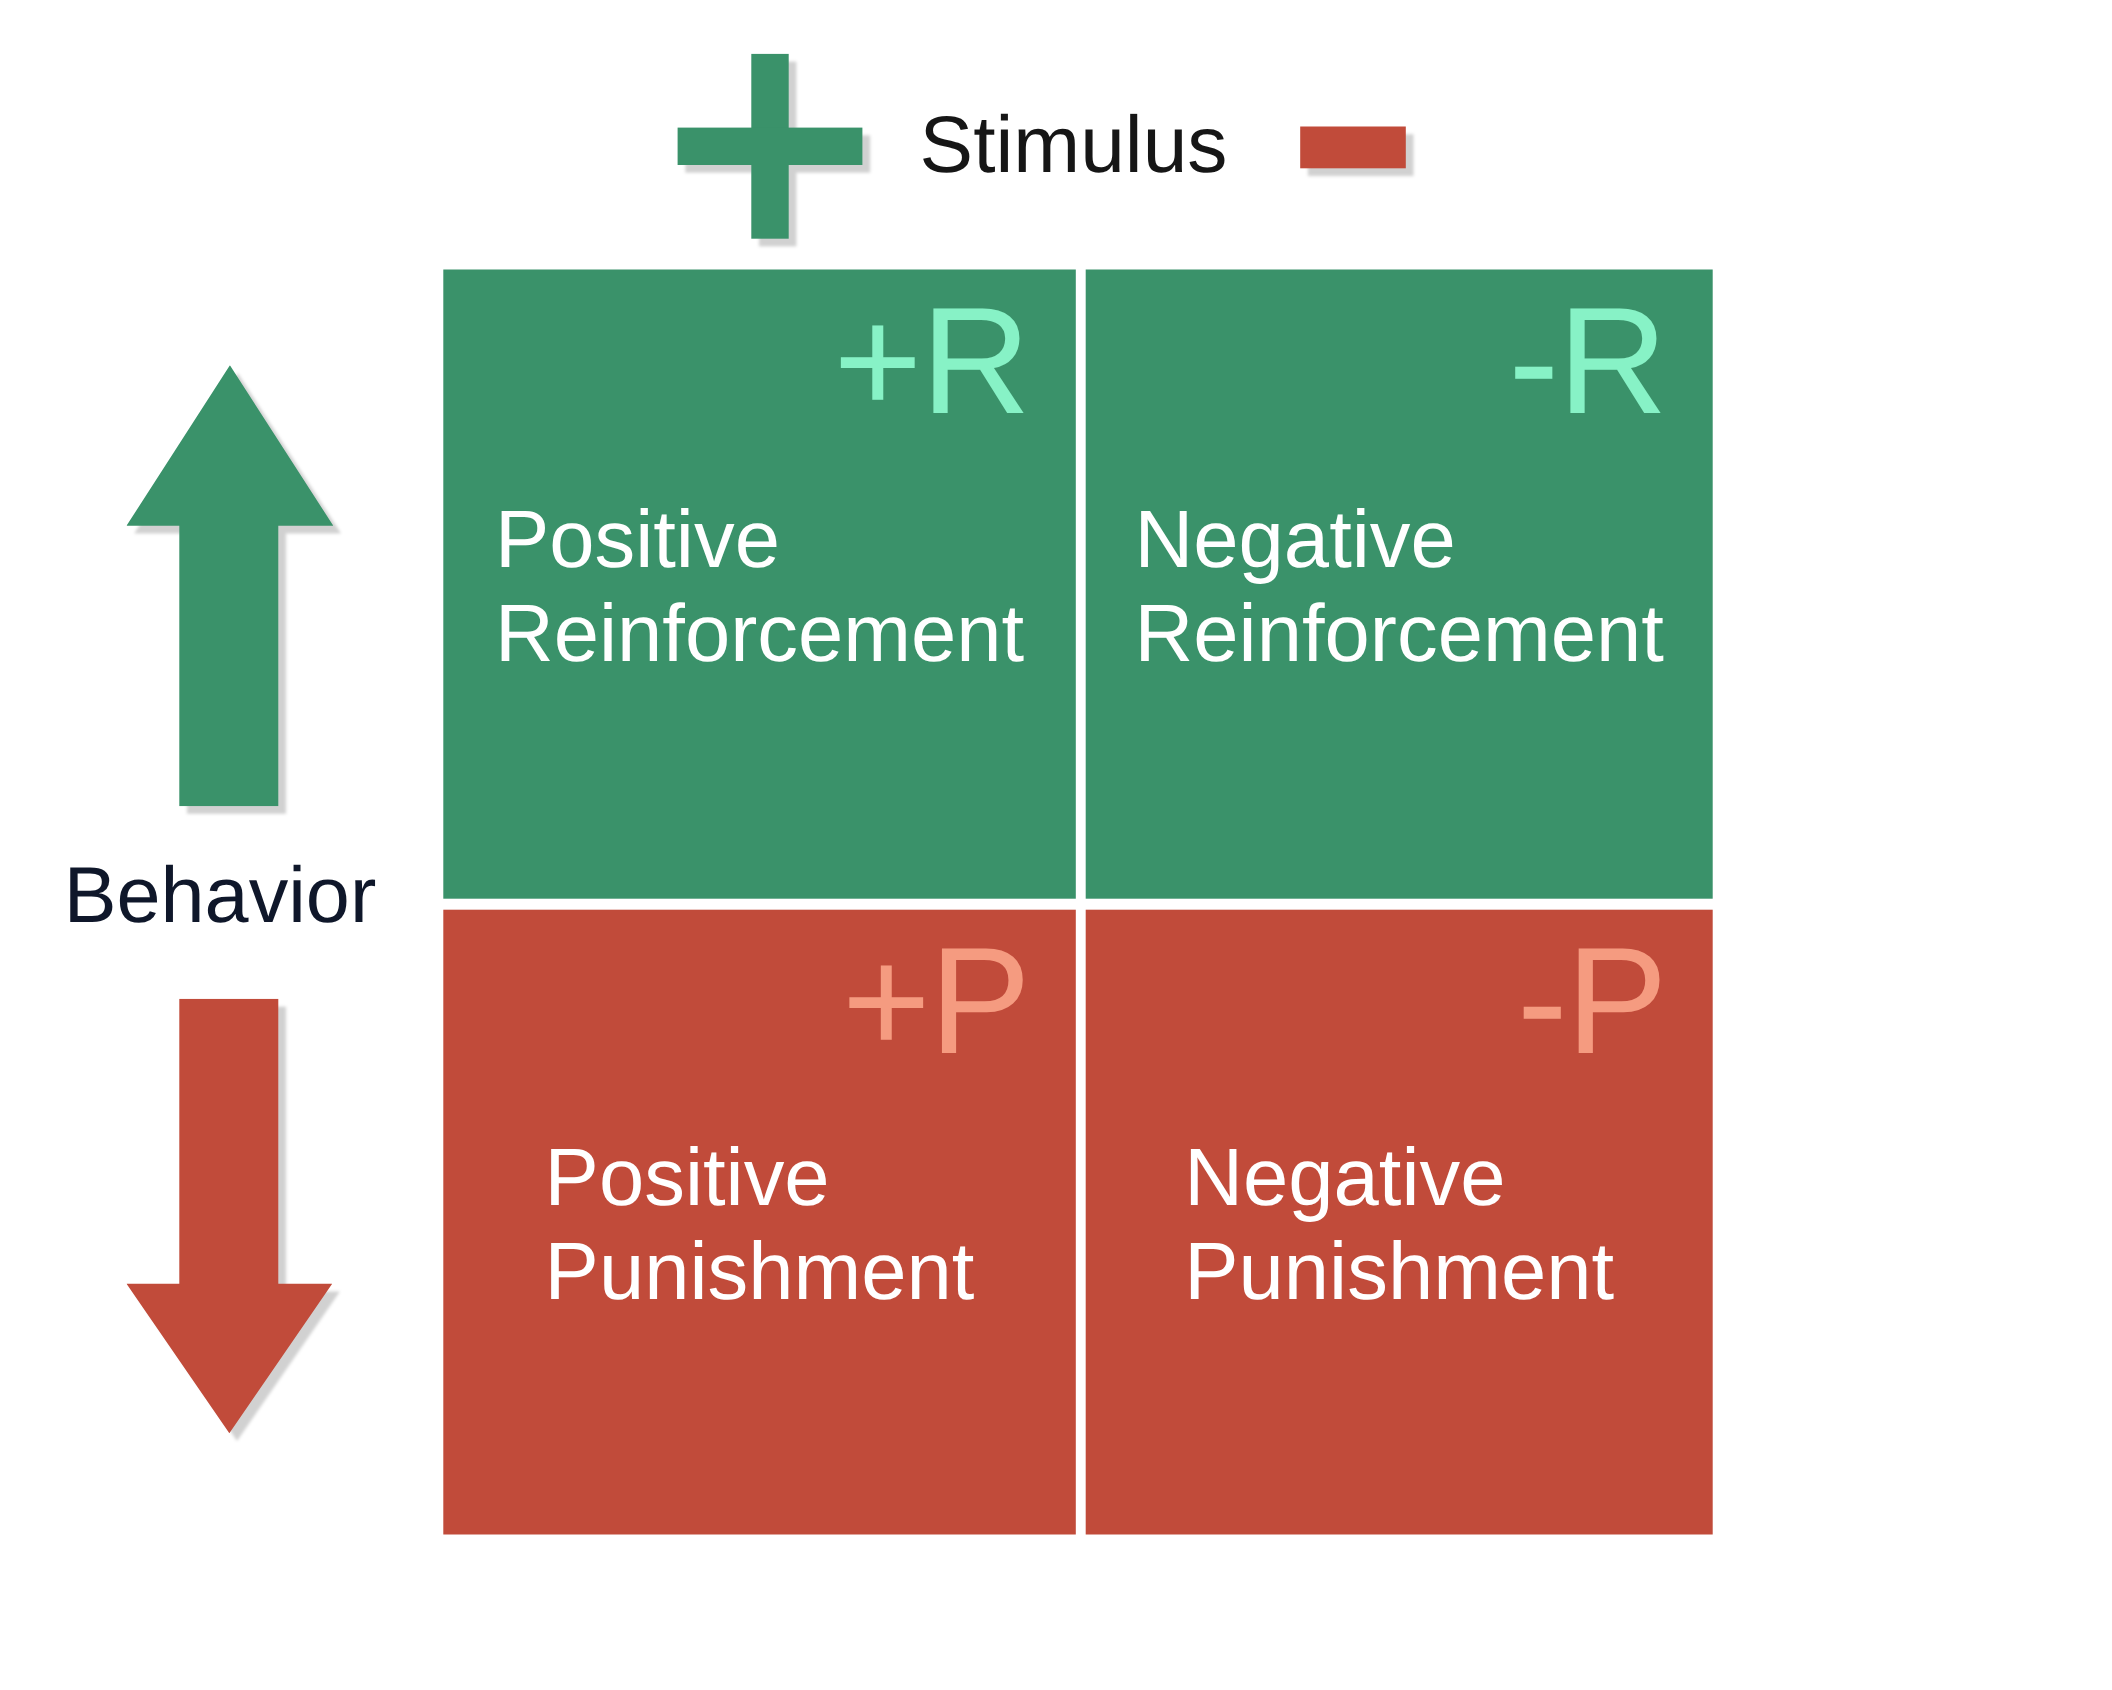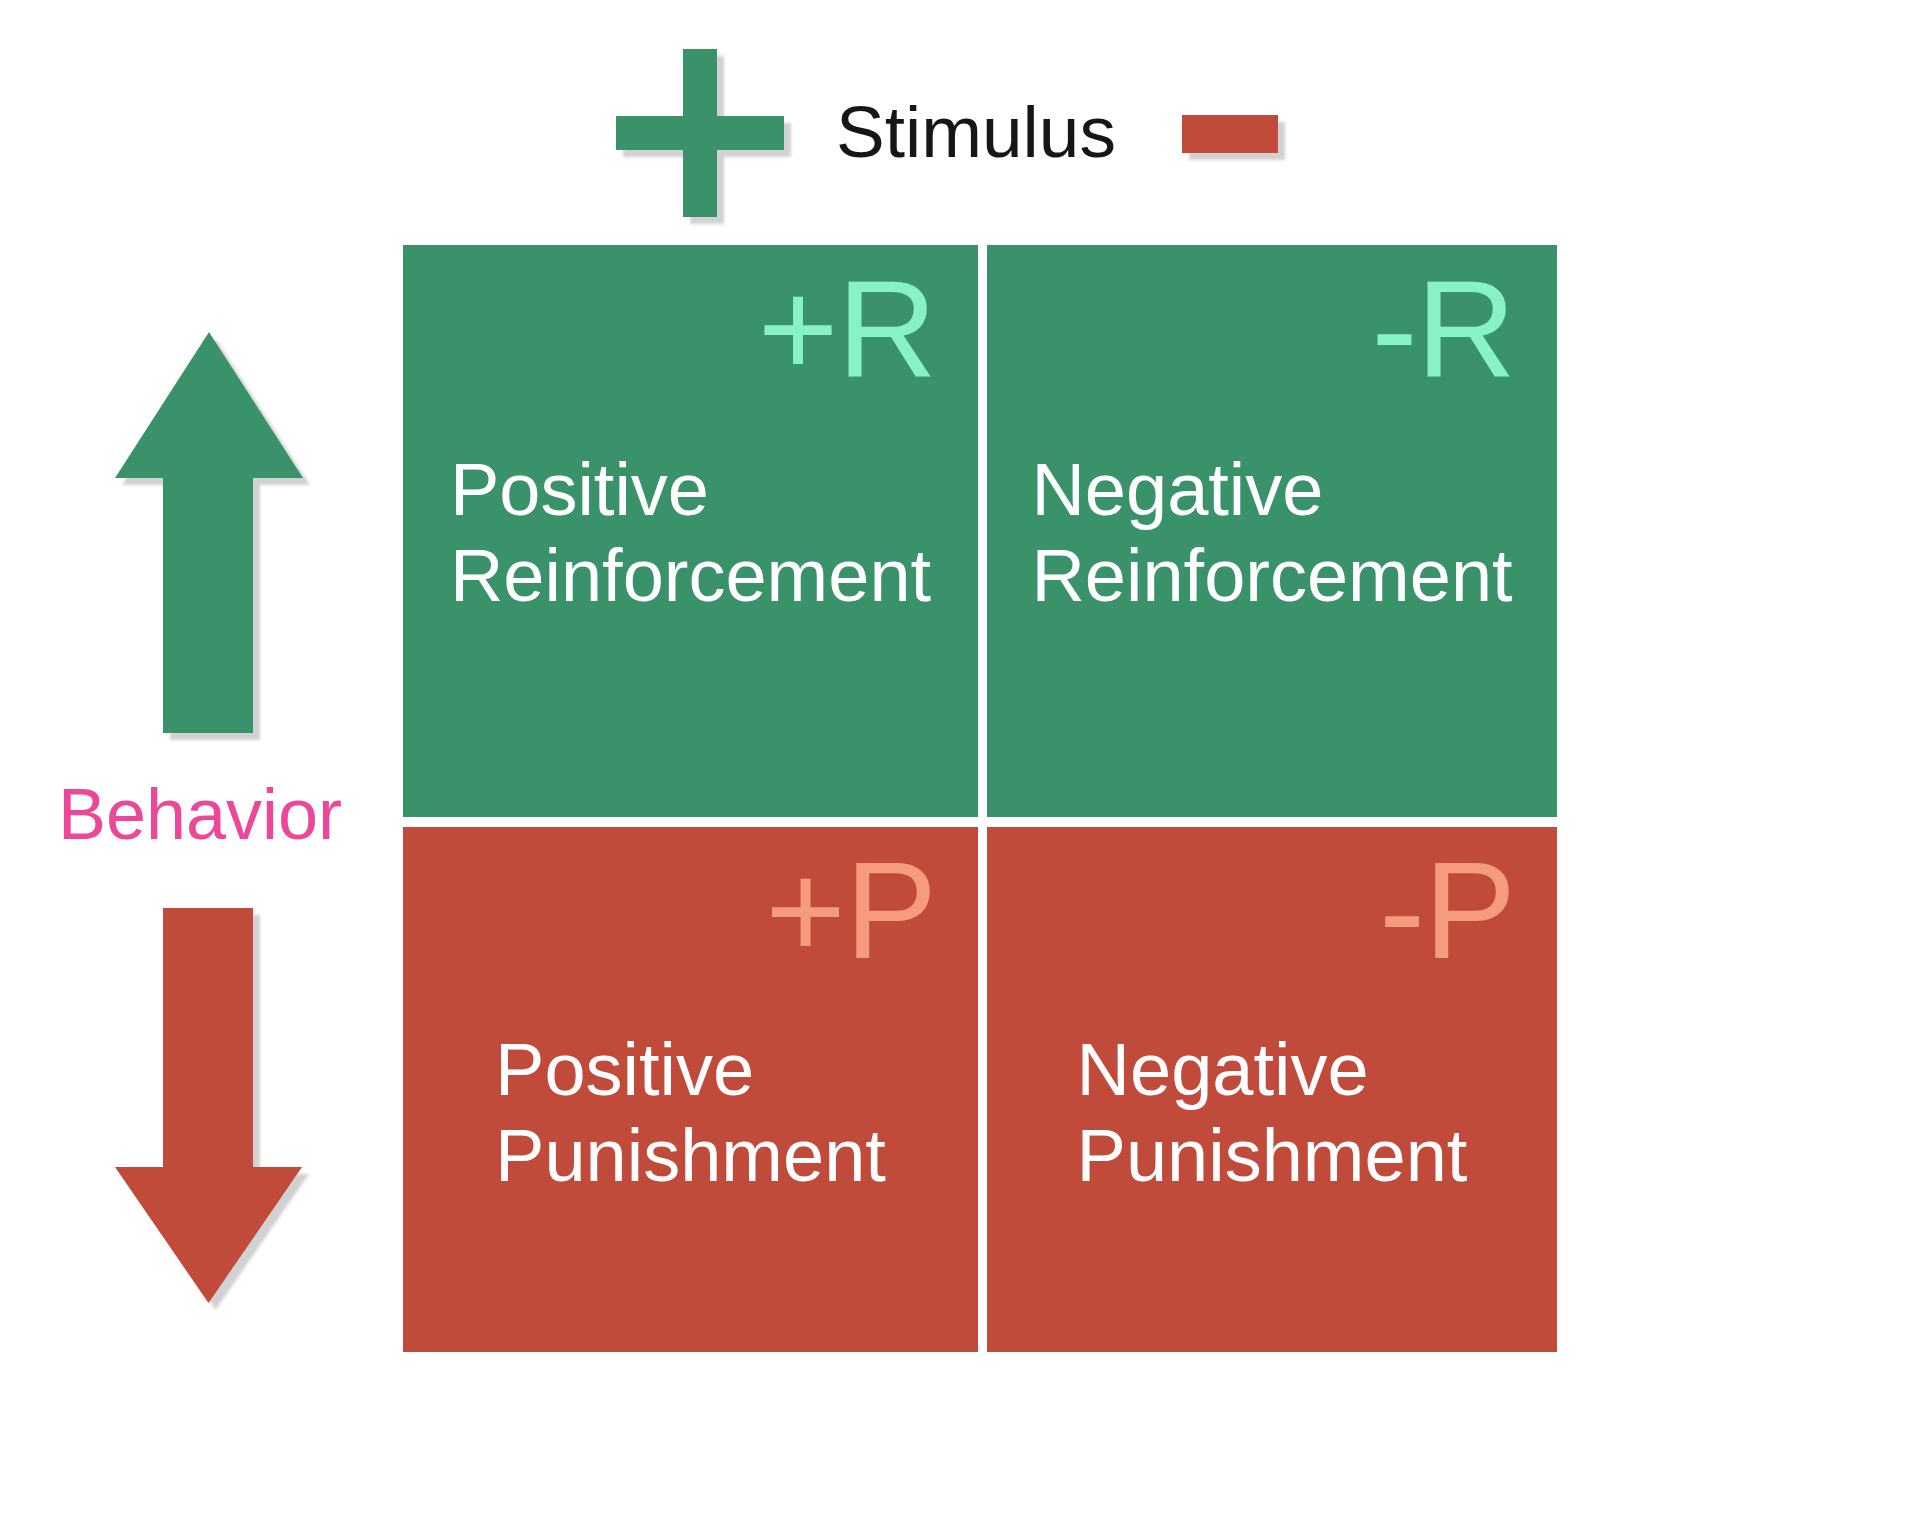--- a/index.html
+++ b/index.html
@@ -4,21 +4,21 @@
 <style>
   html, body {
     margin: 0;
     padding: 0;
     background: #ffffff;
     font-family: "Liberation Sans", sans-serif;
   }
   #canvas {
     position: relative;
     width: 1920px;
-    height: 1352px;
+    height: 1536px;
     background: #ffffff;
     overflow: hidden;
   }
 
   
   .plus-icon {
     position: absolute;
     left: 610px;
     top: 43px;
     width: 180px;
@@ -52,21 +52,21 @@
     filter: drop-shadow(7px 7px 1.5px rgba(0,0,0,0.18));
   }
   .behavior-label {
     position: absolute;
     left: 28px;
     top: 778px;
     width: 344px;
     text-align: center;
     font-size: 72px;
     line-height: 72px;
-    color: #ec4899;
+    color: #0f172a;
     white-space: nowrap;
   }
   .down-arrow {
     position: absolute;
     left: 115px;
     top: 908px;
     filter: drop-shadow(7px 7px 1.5px rgba(0,0,0,0.18));
   }
 
   

